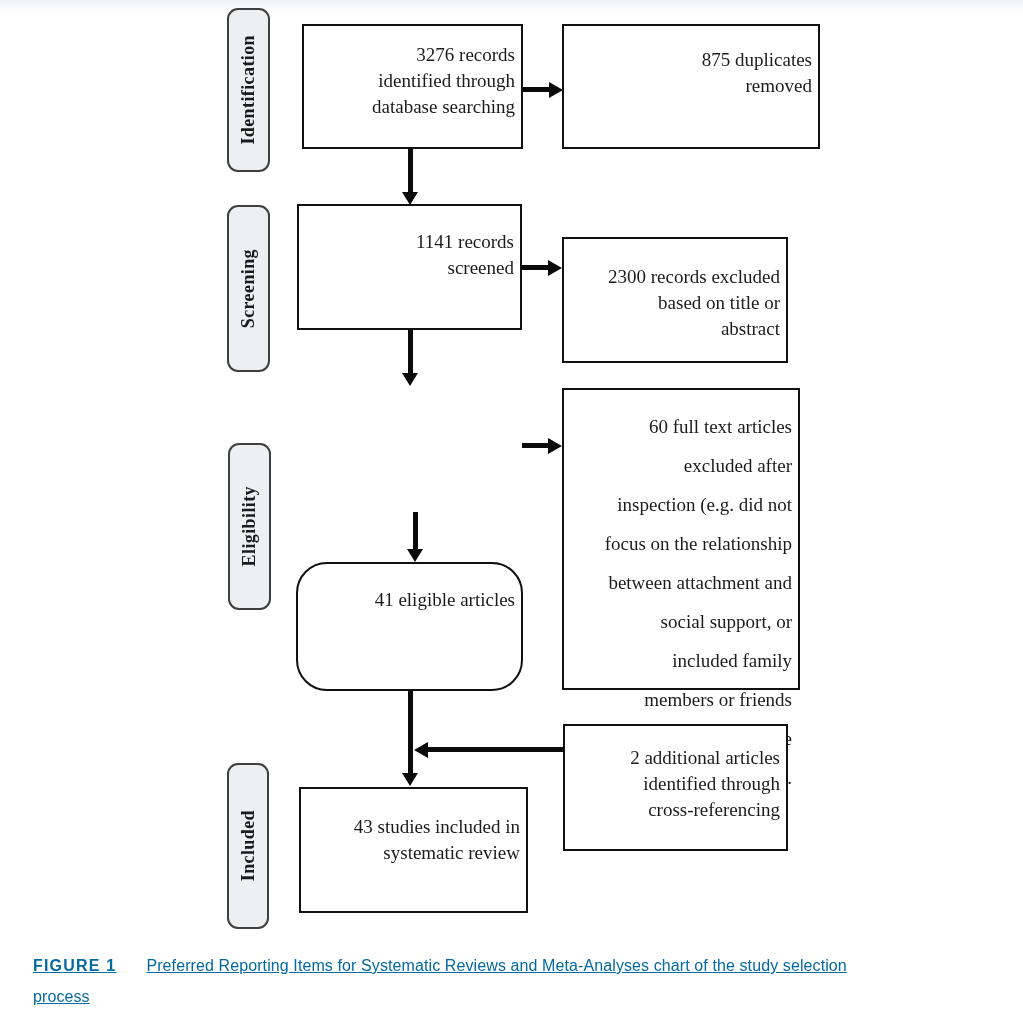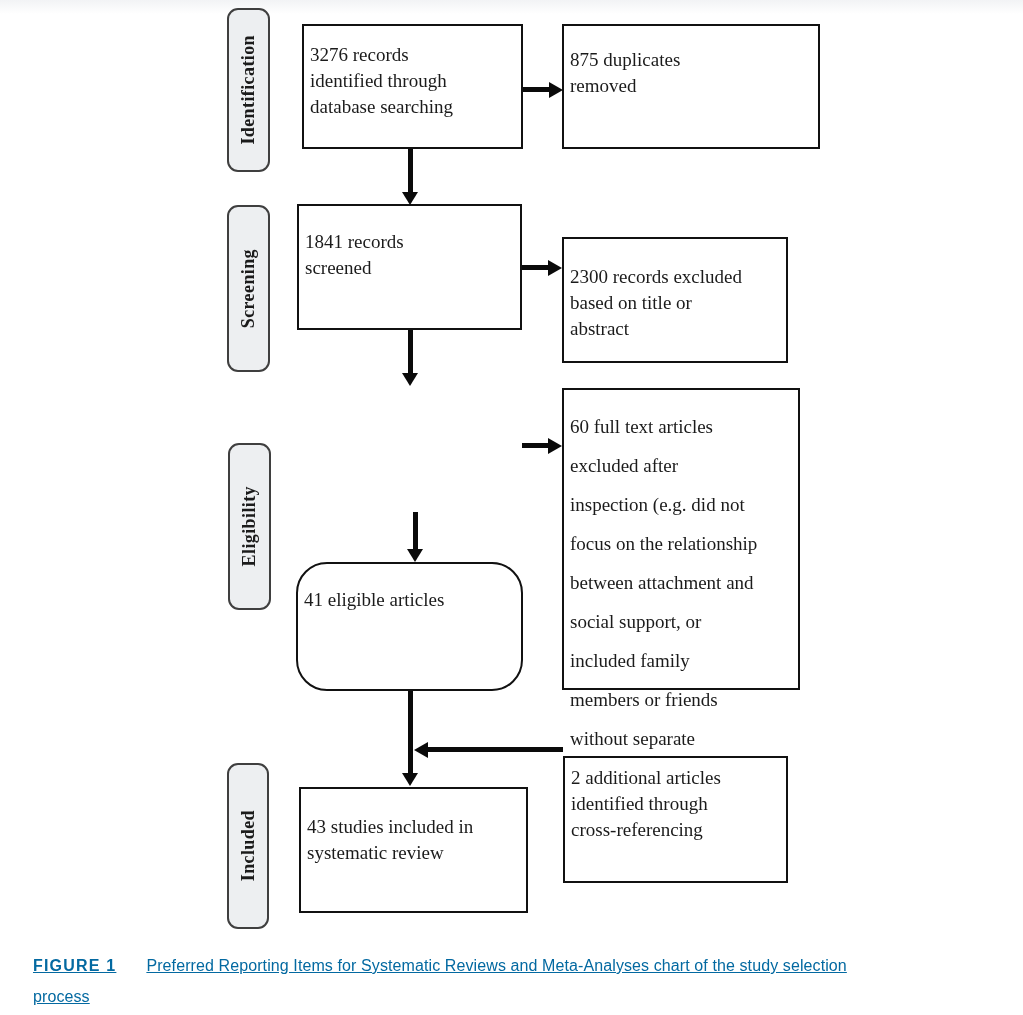--- a/index.html
+++ b/index.html
@@ -40,33 +40,33 @@
   .s1{left:227px;top:205px;width:43px;height:167px;}
   .s2{left:228px;top:443px;width:43px;height:167px;}
   .s3{left:227px;top:763px;width:42px;height:166px;}
 
   
   .fbox{
     position:absolute;
     background:#ffffff;
     border:2px solid var(--box_border,#111111);
     box-sizing:border-box;
-    text-align:left;
+    text-align:right;
     font-size:19px;
     line-height:26px;
   }
   .fbox .box-text{white-space:pre-line;display:block;padding:0 6px;}
   .b0{left:302px;top:24px;width:221px;height:125px;padding-top:16px;}
   .b1{left:562px;top:24px;width:258px;height:125px;padding-top:21px;}
   .b2{left:297px;top:204px;width:225px;height:126px;padding-top:23px;}
   .b3{left:562px;top:205px;width:226px;height:126px;padding-top:25px;margin-top:32px;}
   .b4{left:297px;top:387px;width:225px;height:125px;padding-top:26px;}
   .b5{left:562px;top:388px;width:238px;height:302px;padding-top:17px;line-height:39px;}
   .b6{left:296px;top:562px;width:227px;height:129px;padding-top:23px;border-radius:31px;}
-  .b7{left:563px;top:756px;width:225px;height:127px;padding-top:7px;}
+  .b7{left:563px;top:724px;width:225px;height:127px;padding-top:19px;}
   .b8{left:299px;top:787px;width:229px;height:126px;padding-top:25px;}
 
   
   .stem{position:absolute;background:var(--arrow,#0a0a0a);}
   .head{position:absolute;width:0;height:0;}
   .head-r{border-top:8px solid transparent;border-bottom:8px solid transparent;border-left:14px solid var(--arrow,#0a0a0a);}
   .head-l{border-top:8px solid transparent;border-bottom:8px solid transparent;border-right:14px solid var(--arrow,#0a0a0a);}
   .head-d{border-left:8px solid transparent;border-right:8px solid transparent;border-top:13px solid var(--arrow,#0a0a0a);}
 
   
@@ -101,21 +101,21 @@
   <div class="fbox b0">
     <span class="box-text">3276 records
 identified through
 database searching</span>
   </div>
   <div class="fbox b1">
     <span class="box-text">875 duplicates
 removed</span>
   </div>
   <div class="fbox b2">
-    <span class="box-text">1841 records
+    <span class="box-text">1141 records
 screened</span>
   </div>
   <div class="fbox b3">
     <span class="box-text">2300 records excluded
 based on title or
 abstract</span>
   </div>
   <div class="fbox b5">
     <span class="box-text">60 full text articles
 excluded after

